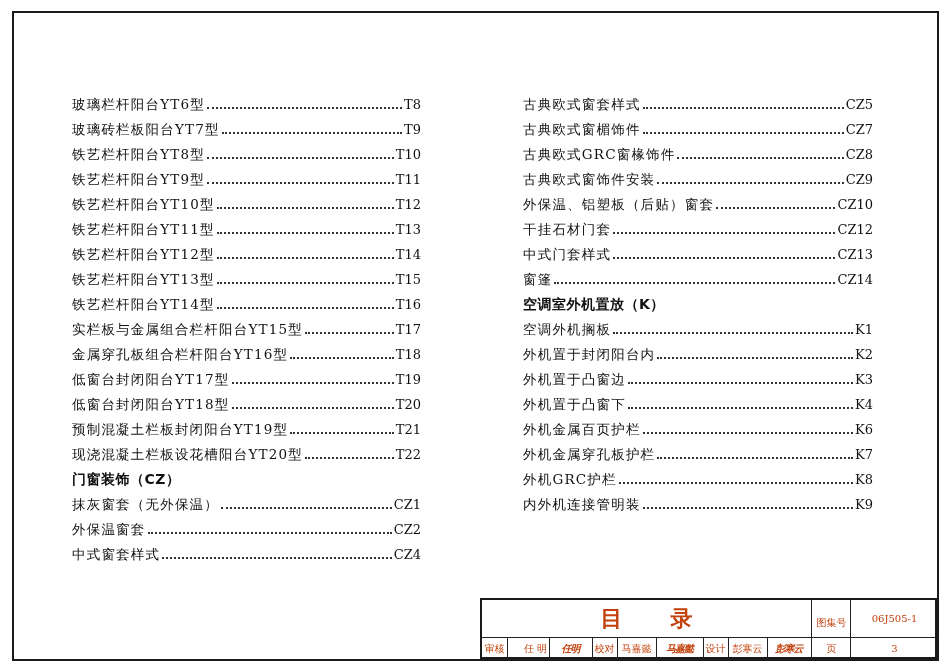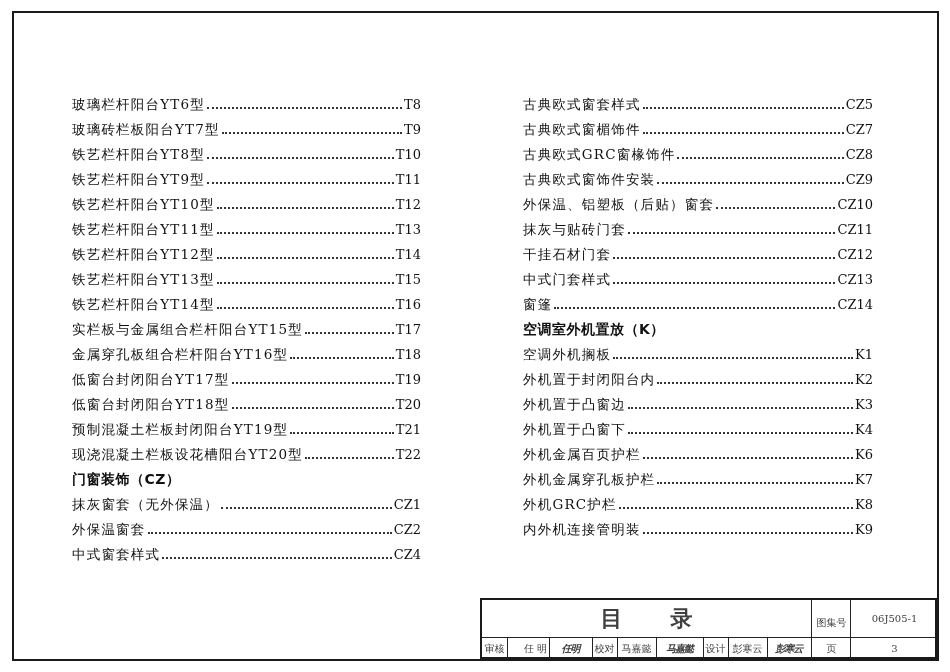--- a/index.html
+++ b/index.html
@@ -11,21 +11,21 @@
   .col.left { left: 72px; width: 349px; }
   .col.right { left: 523px; width: 350px; }
   .row { height: 25px; display: flex; align-items: center; font-size: 13.5px; line-height: 25px; }
   .row .label { white-space: nowrap; letter-spacing: 1.2px; }
   .row .dots { flex: 1; margin: 0 2px; height: 1px; border-bottom: 2px dotted #333; position: relative; top: 3px; }
   .row .page { white-space: nowrap; font-size: 13px; }
   .row.section .label { font-family: "DejaVu Sans", "Liberation Sans", sans-serif; font-weight: bold; font-size: 14px; letter-spacing: 0.5px; }
   .tb { position: absolute; left: 480px; top: 598px; width: 457px; height: 61px;
         border: 2px solid #1a1a1a; border-right: none; box-sizing: border-box; }
   .tb .cell { position: absolute; box-sizing: border-box; display: flex; align-items: center; justify-content: center;
-              font-size: 10px; color: #404040; }
+              font-size: 10px; color: #c2410c; }
   .tb .title { left: 0; top: 0; width: 329px; height: 37px; font-family: "DejaVu Sans", "Liberation Sans", sans-serif;
                font-size: 22px; font-weight: bold; letter-spacing: 48px; padding-left: 48px; }
   .tb .hline { position: absolute; left: 0; top: 37px; width: 457px; height: 0; border-top: 1.5px solid #222; }
   .tb .vline { position: absolute; top: 37px; height: 22px; width: 0; border-left: 1.2px solid #222; }
   .tb .vfull { position: absolute; top: 0; height: 59px; width: 0; border-left: 1.5px solid #222; }
   .sig { font-family: "DejaVu Serif", serif; font-style: italic; font-size: 14px; font-weight: bold; letter-spacing: -1px; }
 </style>
 </head>
 <body>
 
@@ -144,25 +144,20 @@
     </div>
     <div class="row">
       <span class="label">古典欧式窗饰件安装</span>
       <span class="dots"></span>
       <span class="page">CZ9</span>
     </div>
     <div class="row">
       <span class="label">外保温、铝塑板（后贴）窗套</span>
       <span class="dots"></span>
       <span class="page">CZ10</span>
-    </div>
-    <div class="row">
-      <span class="label">抹灰与贴砖门套</span>
-      <span class="dots"></span>
-      <span class="page">CZ11</span>
     </div>
     <div class="row">
       <span class="label">干挂石材门套</span>
       <span class="dots"></span>
       <span class="page">CZ12</span>
     </div>
     <div class="row">
       <span class="label">中式门套样式</span>
       <span class="dots"></span>
       <span class="page">CZ13</span>

